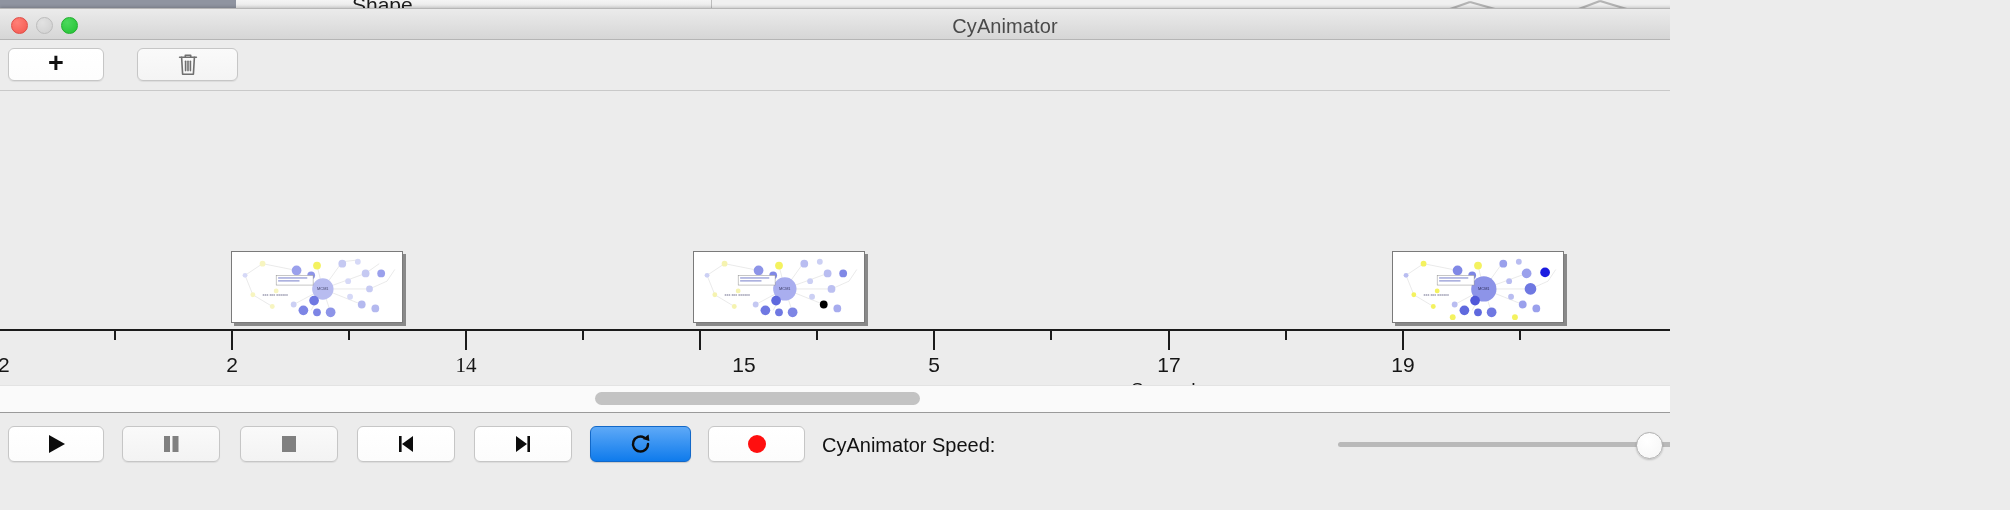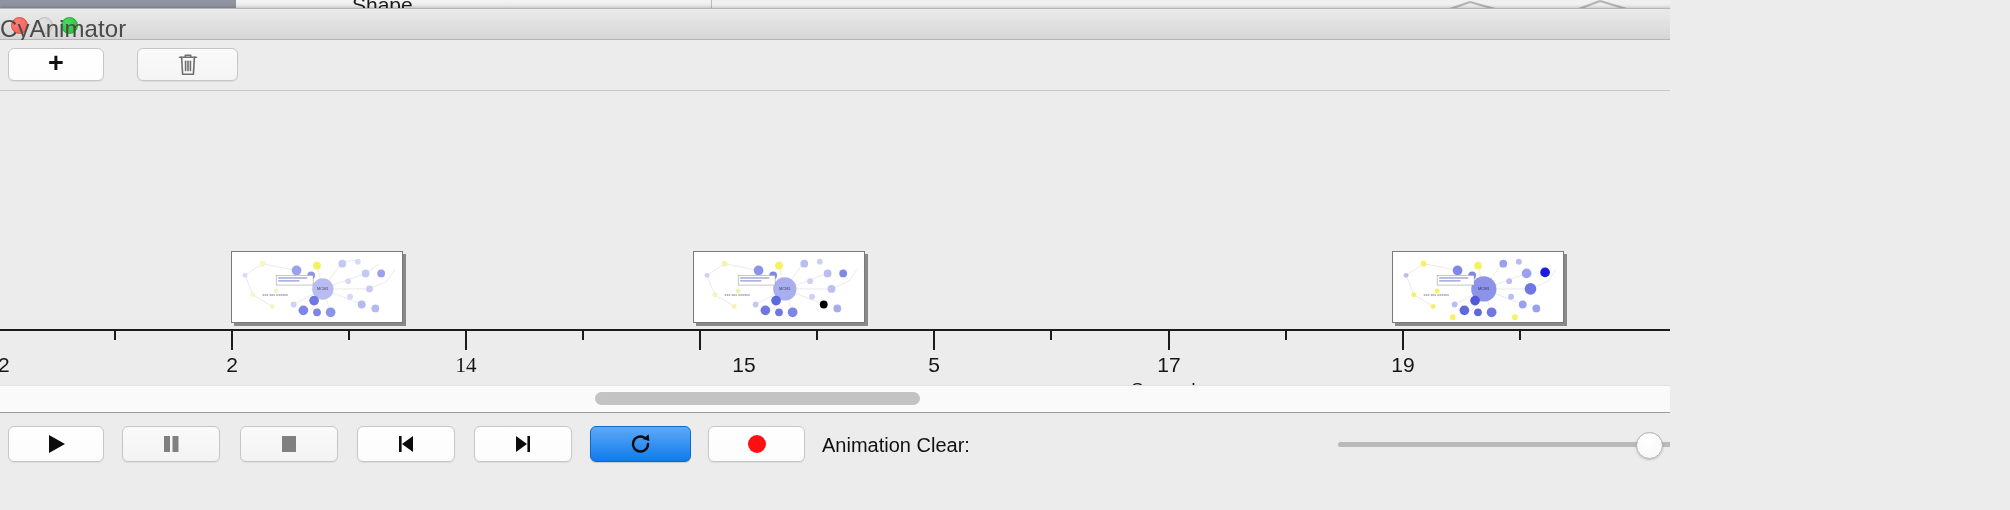--- a/index.html
+++ b/index.html
@@ -77,22 +77,22 @@
     width: 15px; height: 15px;
     border-radius: 50%;
     display: block;
   }
   .light.close  { background: radial-gradient(circle at 35% 30%, #ff8077, #f4574f); border: 1px solid #df4c45; }
   .light.min    { background: radial-gradient(circle at 35% 30%, #e2e2e2, #cfcfcf); border: 1px solid #bcbcbc; }
   .light.zoom   { background: radial-gradient(circle at 35% 30%, #4bd95c, #22c132); border: 1px solid #1fae2d; }
   .title-text {
     position: absolute;
     left: 0; right: 0; top: 6px;
-    text-align: left;
-    font-size: 24px;
+    text-align: center;
+    font-size: 20px;
     color: #4a4a4a;
     letter-spacing: 0.1px;
   }
 
   
   .toolbar {
     position: relative;
     height: 50px;
     background: #ececec;
     border-bottom: 1px solid #c9c9c9;
@@ -562,20 +562,20 @@
           <polygon points="19.6,2.6 20.4,9.1 13.6,7.0" fill="#0b0b0b"></polygon>
         </svg>
       </div>
 
       <div class="pb-btn" style="left:708px; width:97px;">
         <svg class="glyph" width="22" height="22" viewBox="0 0 22 22">
           <circle cx="11" cy="11" r="9" fill="#ff0f0f"></circle>
         </svg>
       </div>
 
-      <div class="speed-label" style="left:822px;">Animation Clear:</div>
+      <div class="speed-label" style="left:822px;">CyAnimator Speed:</div>
 
       <div class="slider-track" id="speed-track" style="left: 1338px; width: 632px;"></div>
       <div class="slider-thumb" id="speed-thumb" style="left: 1636px;"></div>
     </div>
 
   </div>
 </div>
 
 </body></html>

